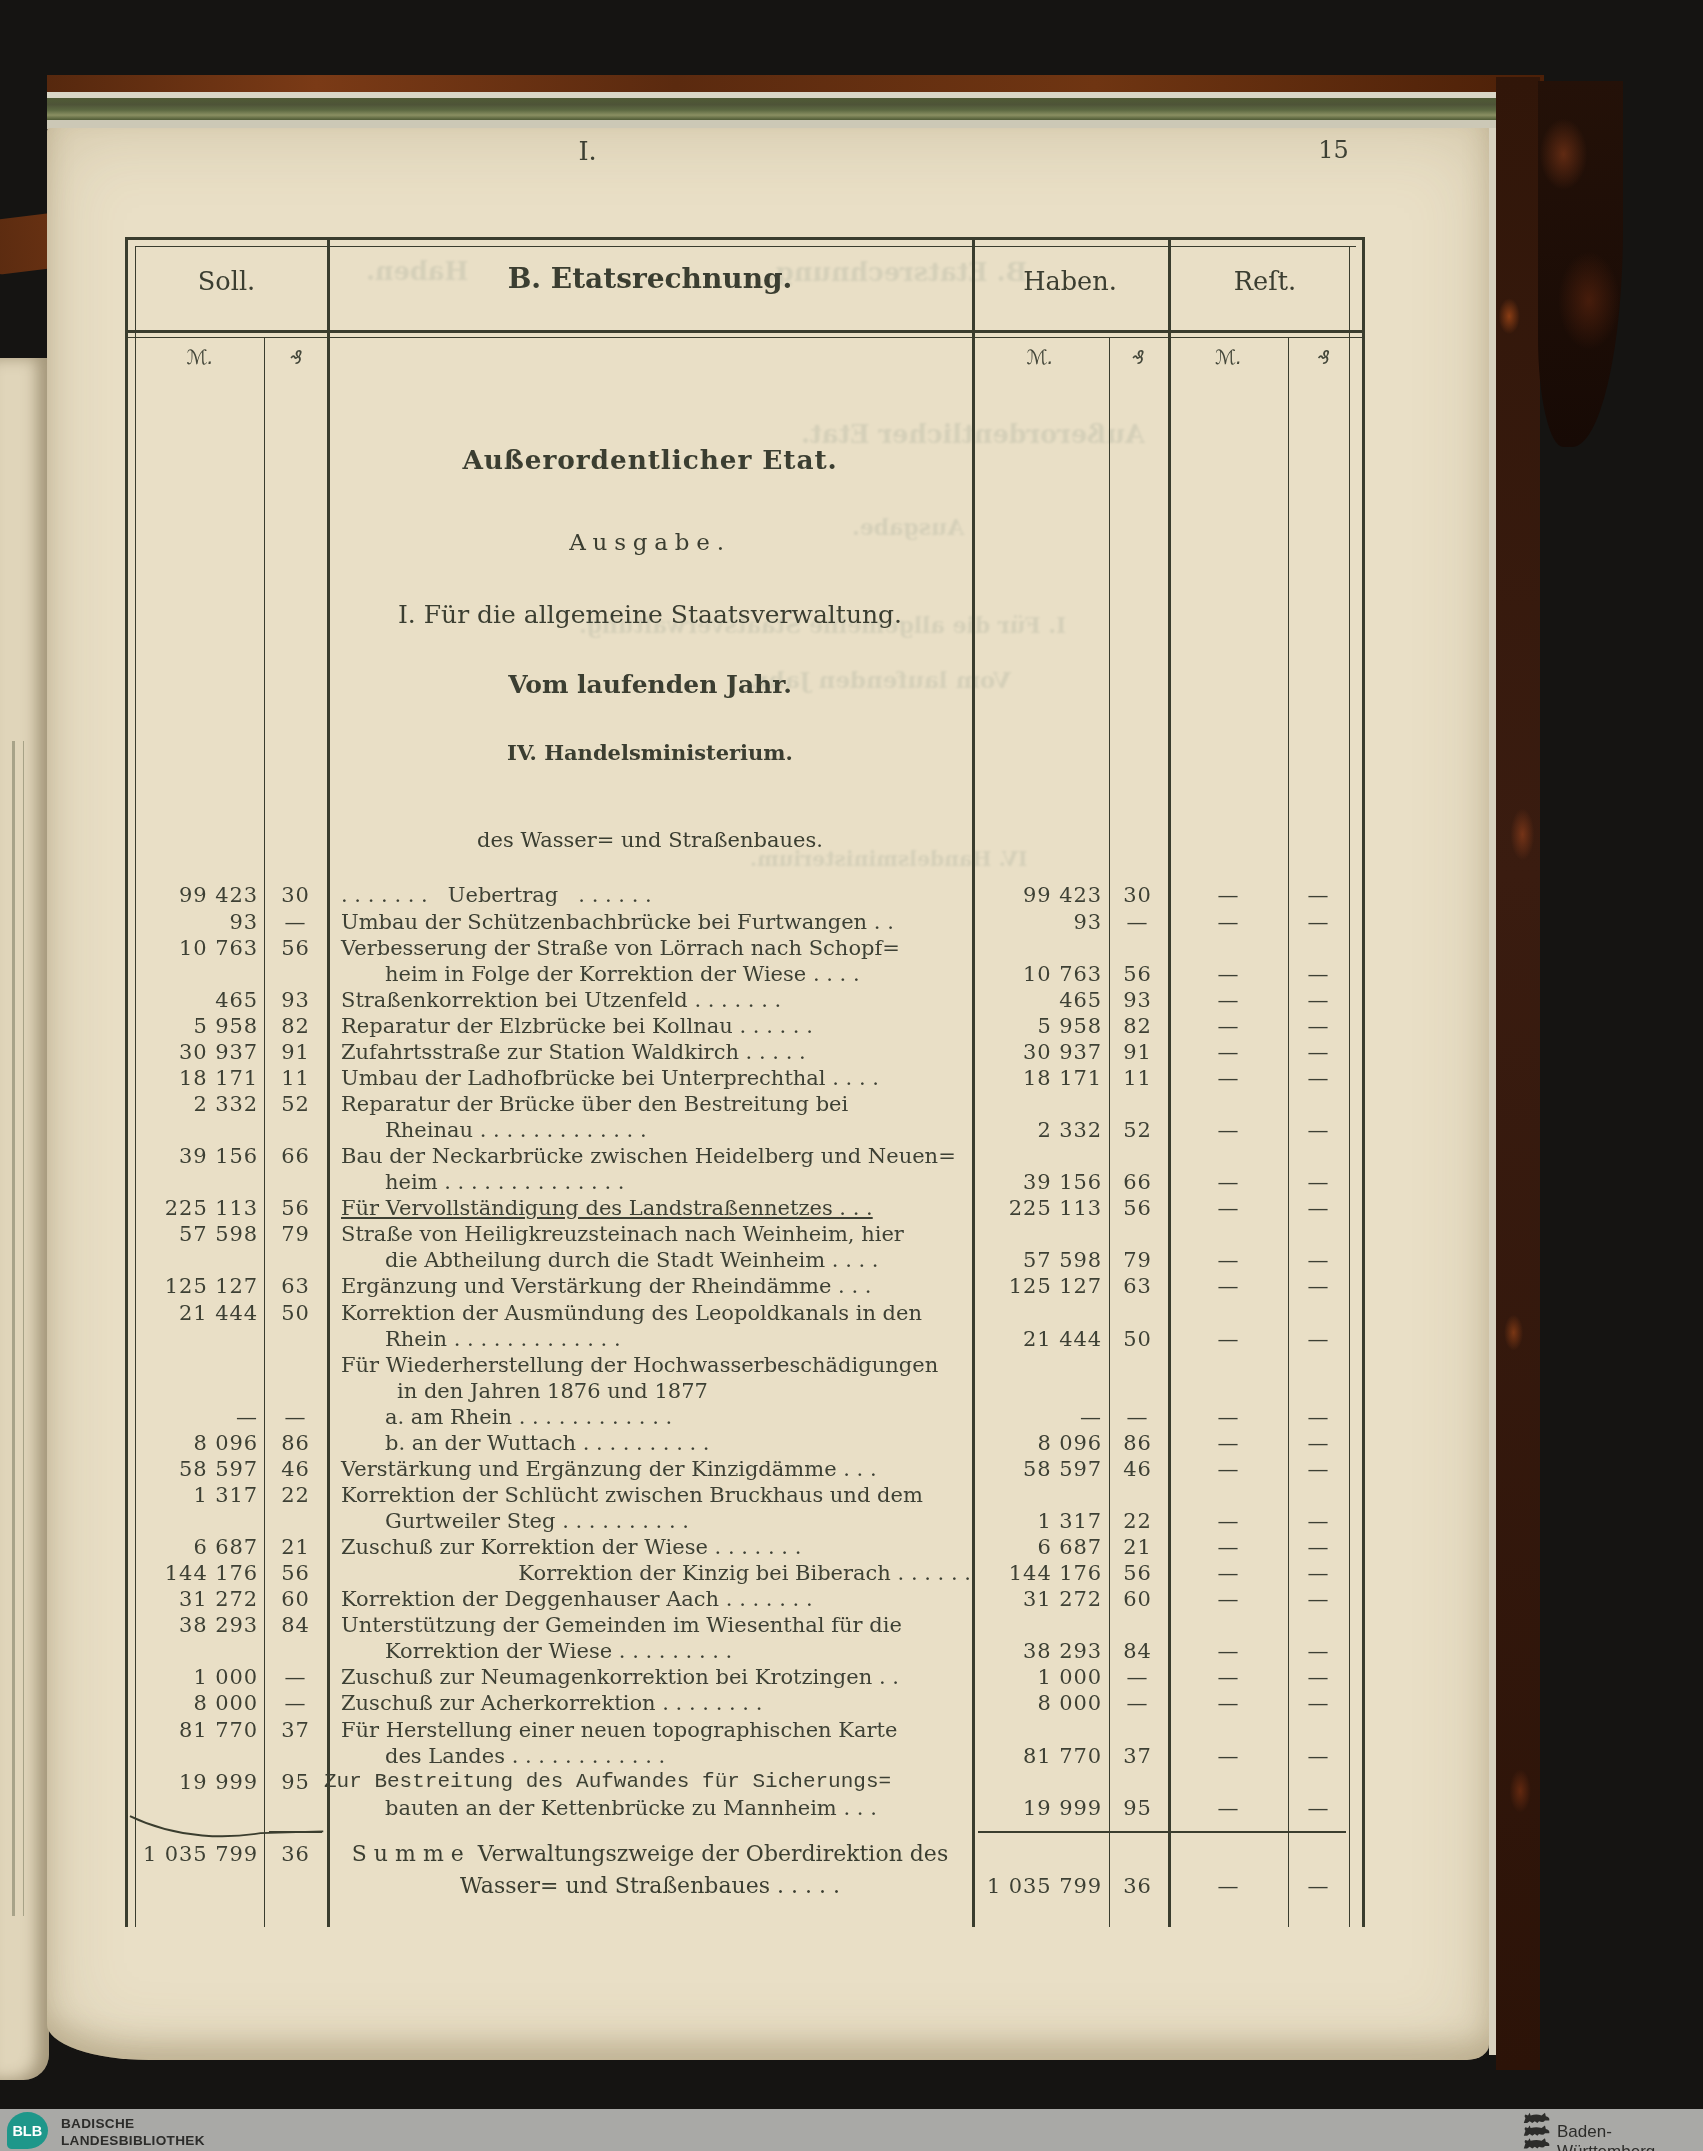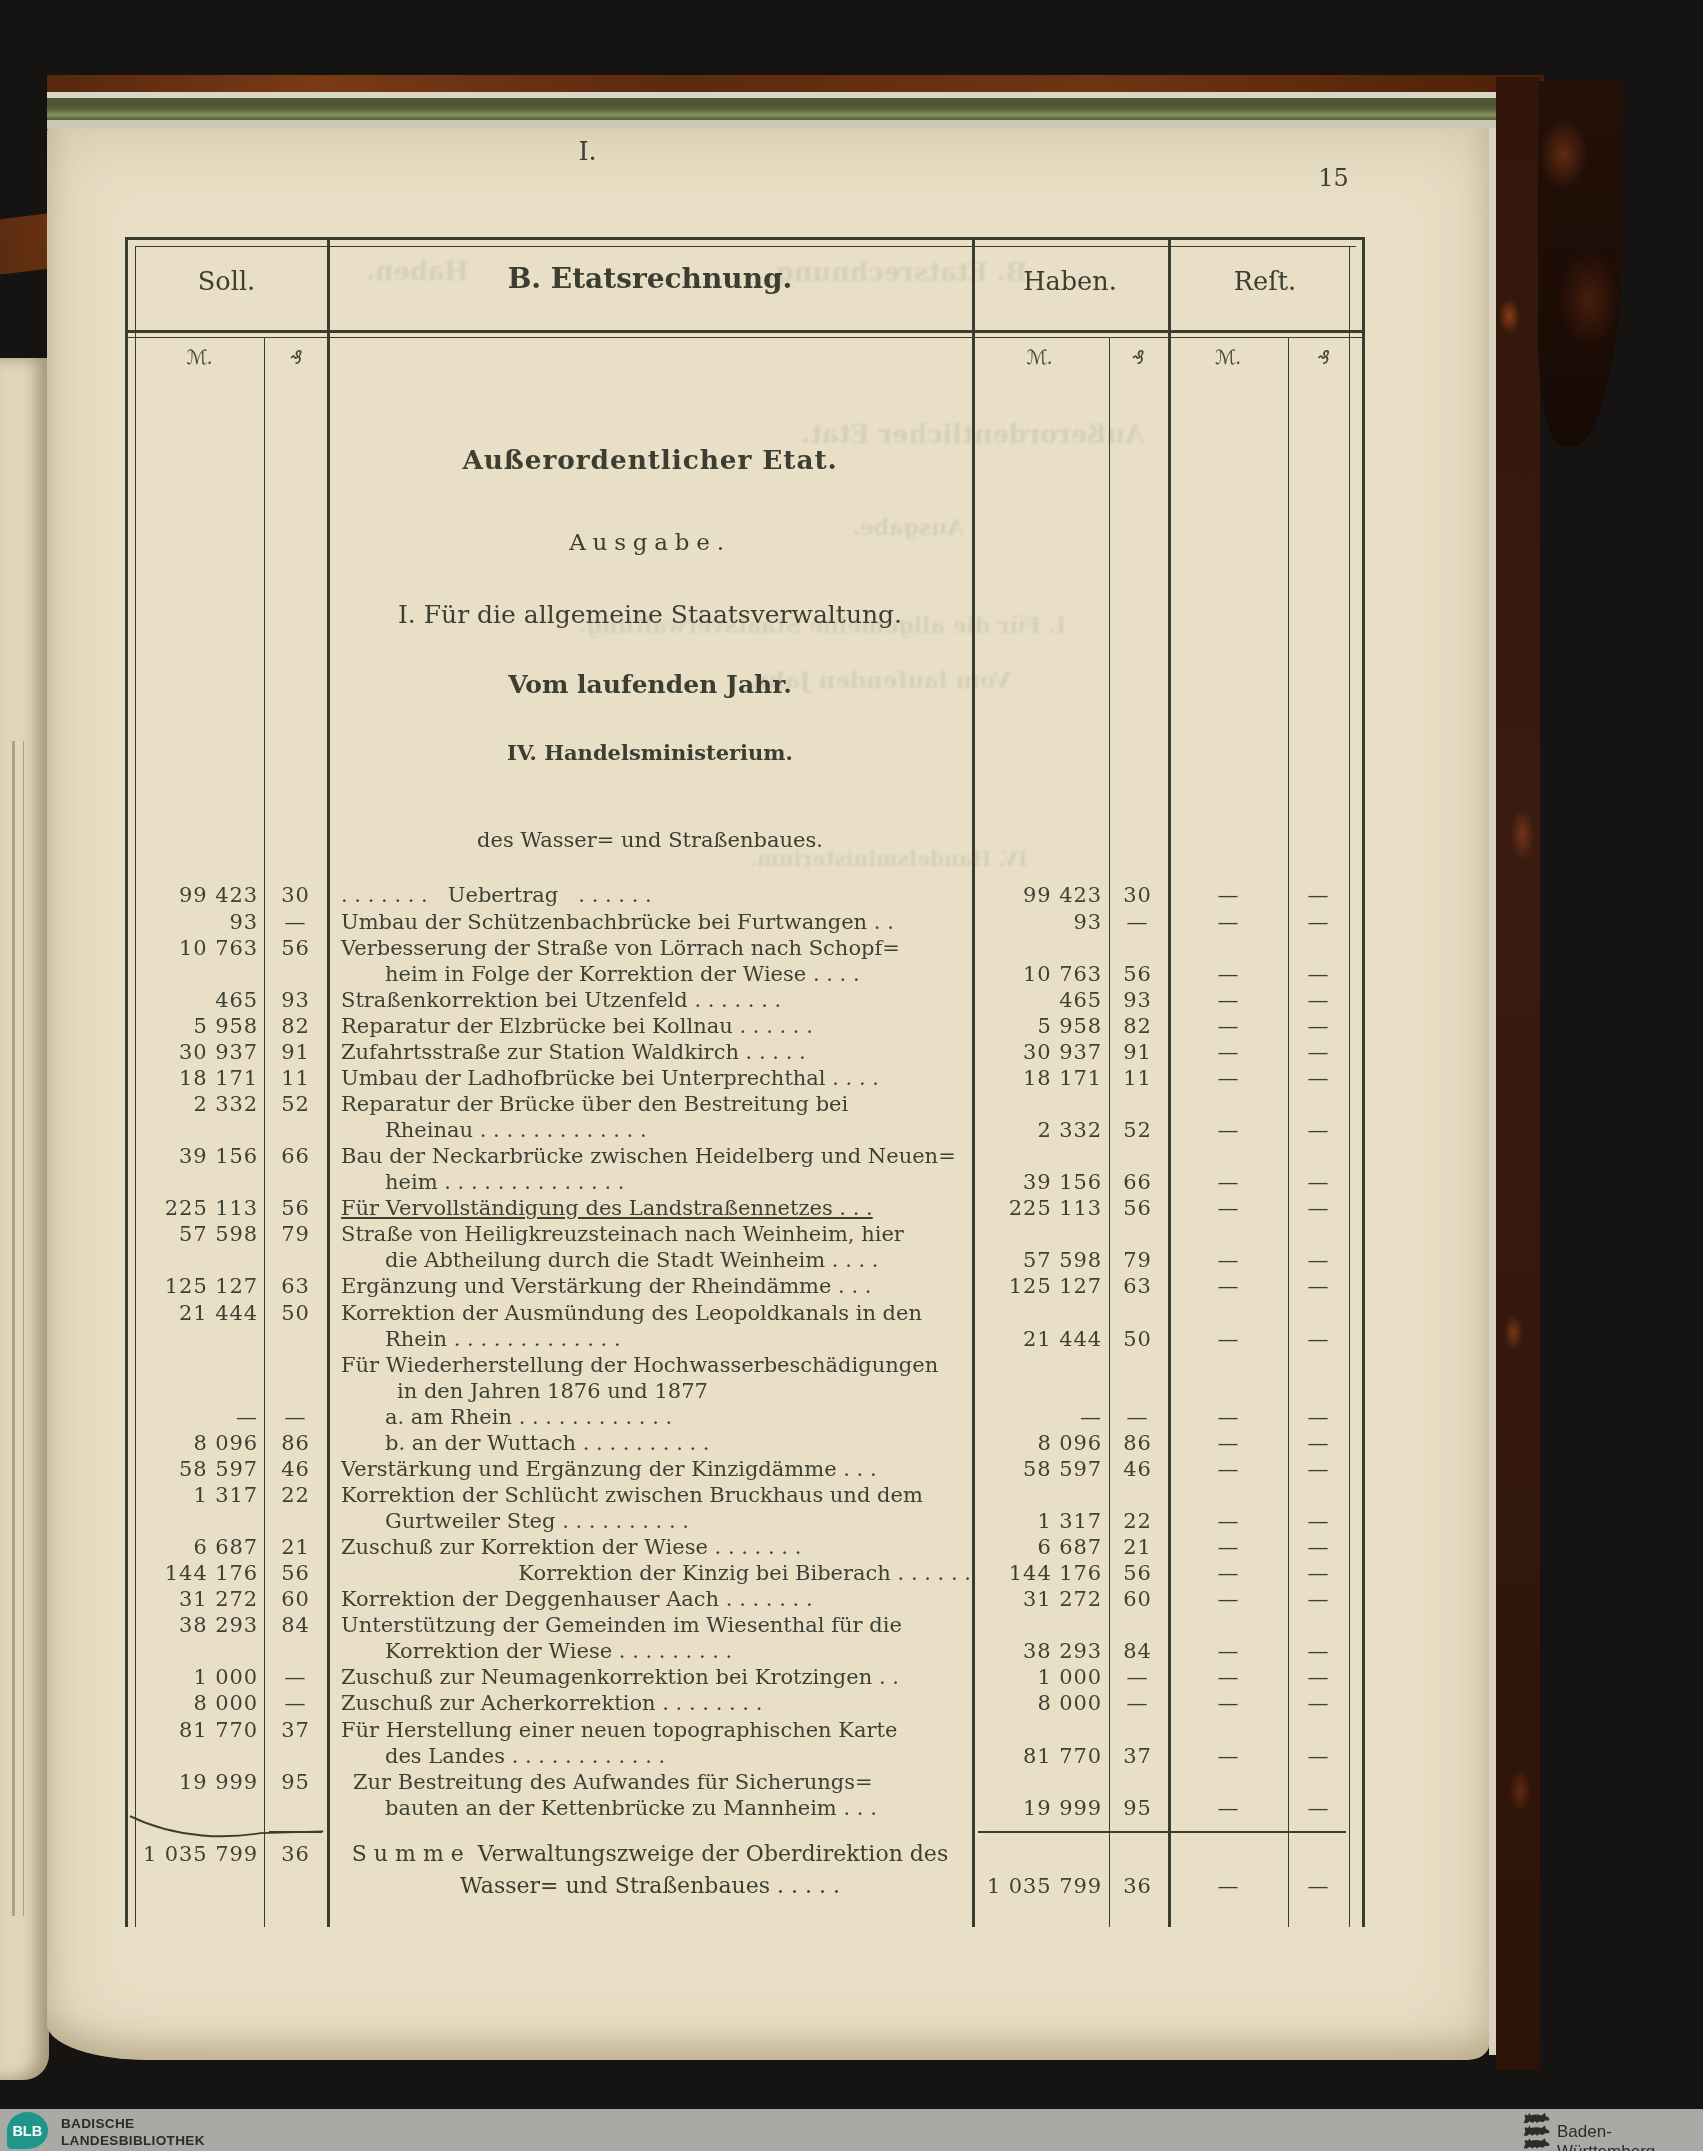--- a/index.html
+++ b/index.html
@@ -72,21 +72,21 @@
   <div class="abs" id="left-sliver">
     <div class="abs sliver-line" style="left:12px;top:383px;width:2.6px;height:1175px;"></div>
     <div class="abs sliver-line" style="left:23px;top:383px;width:1.3px;height:1175px;"></div>
   </div>
   <div class="abs" id="paper"></div>
   <div class="abs" id="right-sliver"></div>
   <div class="abs" id="spine"></div>
   <div class="abs" id="spine-top-blob"></div>
 
   <div class="abs ink" style="left:511px;top:136px;width:153px;text-align:center;font-size:25.6px;">I.</div>
-  <div class="abs ink" style="left:1295px;top:136px;width:77px;text-align:center;font-size:24px;margin-top:28px;">15</div>
+  <div class="abs ink" style="left:1295px;top:136px;width:77px;text-align:center;font-size:24px;">15</div>
 
   <div class="abs ghost" style="left:366px;top:256px;font-size:25.6px;">Haben.</div>
   <div class="abs ghost" style="left:767px;top:257px;font-size:25.6px;">B. Etatsrechnung.</div>
   <div class="abs ghost" style="left:801px;top:419px;font-size:25.6px;">Außerordentlicher Etat.</div>
   <div class="abs ghost" style="left:852px;top:514px;font-size:22px;">Ausgabe.</div>
   <div class="abs ghost" style="left:579px;top:612px;font-size:22px;">I. Für die allgemeine Staatsverwaltung.</div>
   <div class="abs ghost" style="left:750px;top:666px;font-size:23px;">Vom laufenden Jahr.</div>
   <div class="abs ghost" style="left:750px;top:847px;font-size:20.4px;">IV. Handelsministerium.</div>
 
   <div class="abs line" style="left:125px;top:237px;width:1240px;height:3.4px;"></div>
@@ -297,21 +297,21 @@
       <div class="abs body-line num" style="left: 1174px; top: 1690px; width: 109px; text-align: center;">—</div>
       <div class="abs body-line num" style="left: 1293px; top: 1690px; width: 51px; text-align: center;">—</div>
       <div class="abs body-line" style="left: 341px; top: 1717px; width: 630px;">Für Herstellung einer neuen topographischen Karte</div>
       <div class="abs body-line" style="left: 385px; top: 1743px; width: 630px;">des Landes . . . . . . . . . . . .</div>
       <div class="abs body-line num" style="left: 132px; top: 1717px; width: 126px; text-align: right;">81 770</div>
       <div class="abs body-line num" style="left: 269px; top: 1717px; width: 53px; text-align: center;">37</div>
       <div class="abs body-line num" style="left: 976px; top: 1743px; width: 126px; text-align: right;">81 770</div>
       <div class="abs body-line num" style="left: 1112px; top: 1743px; width: 51px; text-align: center;">37</div>
       <div class="abs body-line num" style="left: 1174px; top: 1743px; width: 109px; text-align: center;">—</div>
       <div class="abs body-line num" style="left: 1293px; top: 1743px; width: 51px; text-align: center;">—</div>
-      <div class="abs body-line" style="left: 353px; top: 1769px; width: 630px;">Zur Bestreitung des Aufwandes für Sicherungs=</div>
+      <div class="abs body-line" style="left: 324px; top: 1769px; width: 630px; font-family: Liberation Mono, monospace;">Zur Bestreitung des Aufwandes für Sicherungs=</div>
       <div class="abs body-line" style="left: 385px; top: 1795px; width: 630px;">bauten an der Kettenbrücke zu Mannheim . . .</div>
       <div class="abs body-line num" style="left: 132px; top: 1769px; width: 126px; text-align: right;">19 999</div>
       <div class="abs body-line num" style="left: 269px; top: 1769px; width: 53px; text-align: center;">95</div>
       <div class="abs body-line num" style="left: 976px; top: 1795px; width: 126px; text-align: right;">19 999</div>
       <div class="abs body-line num" style="left: 1112px; top: 1795px; width: 51px; text-align: center;">95</div>
       <div class="abs body-line num" style="left: 1174px; top: 1795px; width: 109px; text-align: center;">—</div>
       <div class="abs body-line num" style="left: 1293px; top: 1795px; width: 51px; text-align: center;">—</div>
     </div>
 
   <svg class="abs" style="left:128px;top:1806px;" width="204" height="39" viewBox="0 0 240 46">

